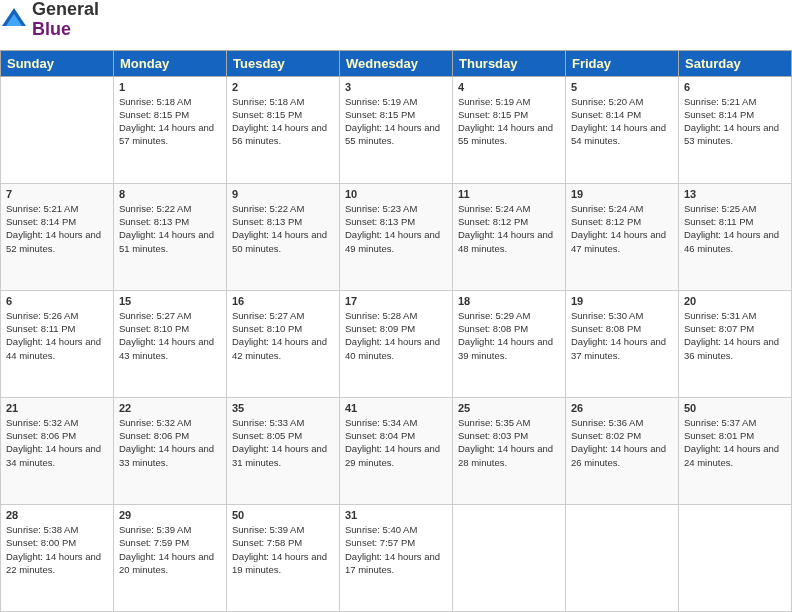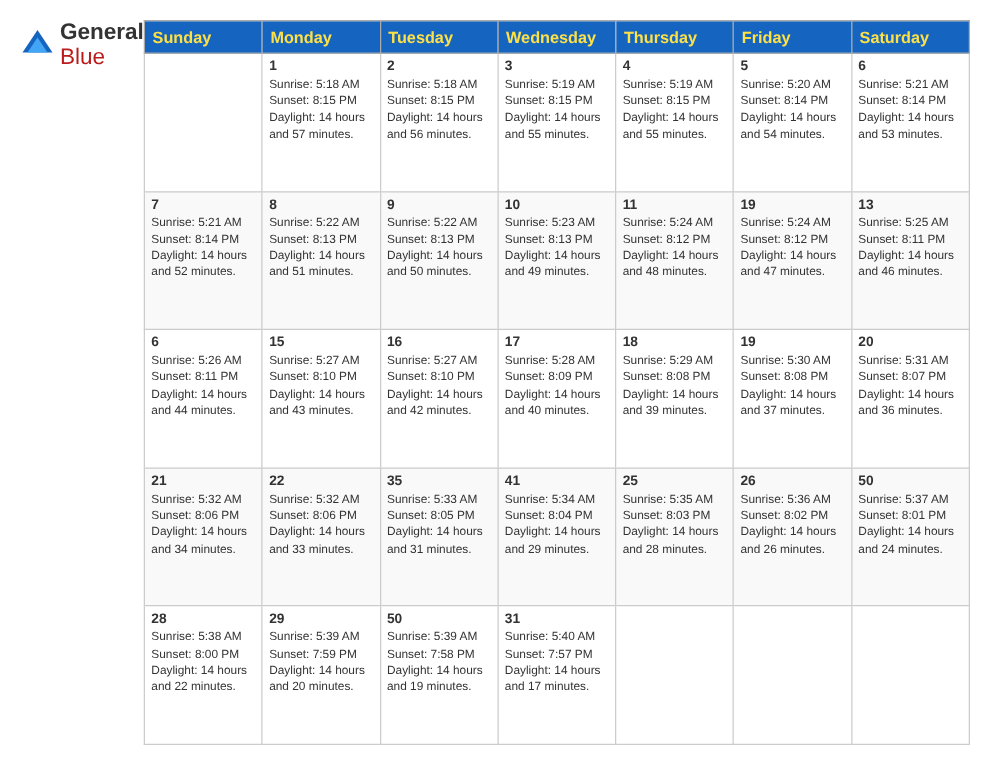--- a/index.html
+++ b/index.html
@@ -6,23 +6,23 @@
     body {
       width: 792px;
       height: 612px;
       font-family: Arial, sans-serif;
       background: #fff;
       overflow: hidden;
     }
     .page {
       width: 792px;
       height: 612px;
-      padding: 16px;
-      display: flex;
-      flex-direction: row;
+      padding: 0;
+      display: flex;
+      flex-direction: column;
     }
     .header {
       display: flex;
       justify-content: space-between;
       align-items: flex-start;
       margin-bottom: 10px;
     }
     .logo {
       display: flex;
       align-items: center;
@@ -33,22 +33,22 @@
       flex-direction: column;
       line-height: 1.1;
     }
     .logo-general {
       font-size: 18px;
       font-weight: bold;
       color: #333;
     }
     .logo-blue {
       font-size: 18px;
-      font-weight: normal;
-      color: #b91c1c;
+      font-weight: bold;
+      color: #701a75;
     }
     .logo-icon {
       width: 28px;
       height: 28px;
     }
     .title-area {
       text-align: right;
     }
     .main-title {
       font-size: 36px;
@@ -60,21 +60,21 @@
       font-size: 16px;
       color: #555;
     }
     .calendar-table {
       width: 100%;
       border-collapse: collapse;
       flex: 1;
     }
     .calendar-table th {
       background-color: #1565c0;
-      color: #fde047;
+      color: #fef9c3;
       text-align: left;
       padding: 5px 6px;
       font-size: 13px;
       font-weight: bold;
       border: 1px solid #aaa;
     }
     .calendar-table td {
       border: 1px solid #ccc;
       vertical-align: top;
       padding: 4px 5px;

